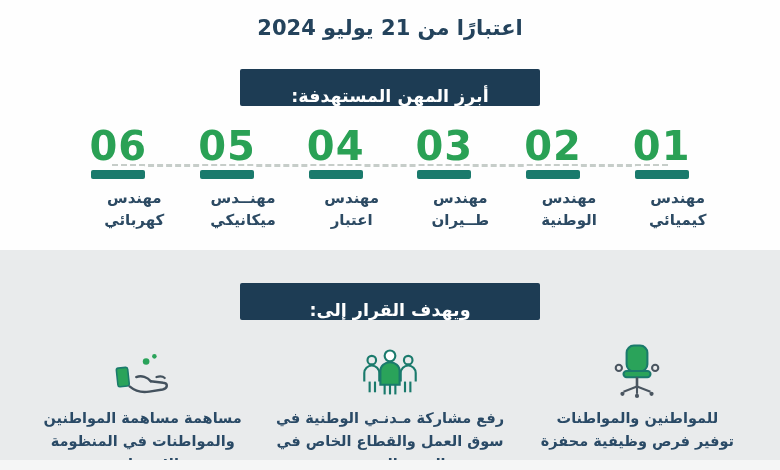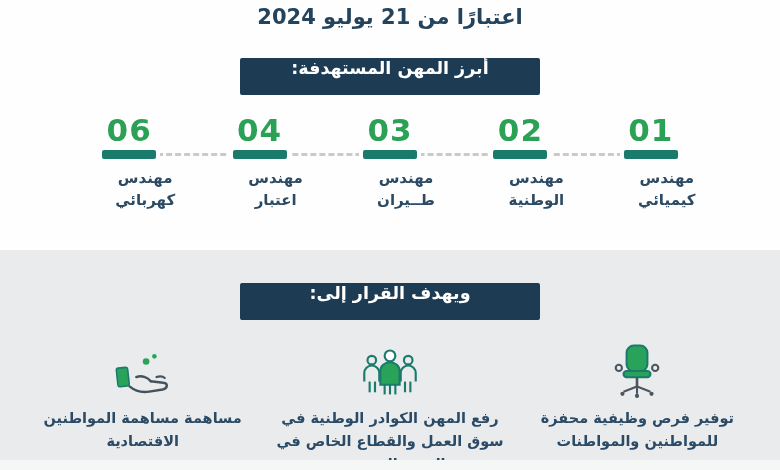--- a/index.html
+++ b/index.html
@@ -2,31 +2,31 @@
 <html lang="ar"><head>
 <meta charset="utf-8">
 <style>
   html,body{margin:0;padding:0;}
   body{width:780px;height:470px;overflow:hidden;background:#ffffff;
        font-family:"DejaVu Sans", sans-serif;}
   .canvas{position:relative;width:780px;height:470px;background:#fefefe;direction:rtl;}
 
   
   .top-section{position:relative;height:250px;background:#fefefe;}
-  .date{padding-top:5px;text-align:center;font-size:21px;font-weight:bold;color:#24435c;}
+  .date{padding-top:16px;text-align:center;font-size:21px;font-weight:bold;color:#24435c;}
   .banner{width:300px;height:37px;margin:0 auto;background:#1d3c54;color:#ffffff;
-          font-size:17.5px;font-weight:bold;display:flex;align-items:flex-start;
+          font-size:17.5px;font-weight:bold;display:flex;align-items:flex-end;
           justify-content:center;border-radius:2px;}
   .banner-1{margin-top:29px;}
 
   .timeline{position:relative;width:652px;margin:20px auto 0;display:flex;}
   .dash-line{position:absolute;right:48px;left:48px;top:38px;
              border-top:3px dashed #c6cdc9;}
   .t-item{flex:1;display:flex;flex-direction:column;align-items:center;position:relative;}
-  .t-num{font-size:31px;font-weight:bold;color:#2aa155;line-height:1;letter-spacing:1px;}
+  .t-num{font-size:40px;font-weight:bold;color:#2aa155;line-height:1;letter-spacing:1px;}
   .t-bar{width:54px;height:9px;background:#1a7a6c;border-radius:2px;margin-top:4px;
          position:relative;z-index:1;box-shadow:0 0 0 4px #fefefe;}
   .t-label{margin-top:9px;text-align:center;font-size:15px;font-weight:bold;
            color:#2c4a63;line-height:1.45;margin-left:32px;}
 
   
   .goals-section{position:absolute;top:250px;left:0;right:0;bottom:0;background:#e9ebec;}
   .banner-2{margin-top:33px;}
   .goals-row{display:flex;width:742px;margin:20px auto 0;}
   .g-item{flex:1;display:flex;flex-direction:column;align-items:center;}
@@ -80,20 +80,28 @@
 
       <div class="t-item">
         <div class="t-num">04</div>
         <div class="t-bar"></div>
         <div class="t-label">
           <div>مهندس</div>
           <div>اعتبار</div>
         </div>
       </div>
 
+      <div class="t-item">
+        <div class="t-num">05</div>
+        <div class="t-bar"></div>
+        <div class="t-label">
+          <div>مهنــدس</div>
+          <div>ميكانيكي</div>
+        </div>
+      </div>
 
       <div class="t-item">
         <div class="t-num">06</div>
         <div class="t-bar"></div>
         <div class="t-label">
           <div>مهندس</div>
           <div>كهربائي</div>
         </div>
       </div>
     </div>
@@ -117,22 +125,22 @@
             <line x1="24" y1="32" x2="24" y2="41" stroke="#4a5560" stroke-width="2.5"></line>
             <line x1="24" y1="41" x2="11" y2="46" stroke="#4a5560" stroke-width="2"></line>
             <line x1="24" y1="41" x2="37" y2="46" stroke="#4a5560" stroke-width="2"></line>
             <line x1="24" y1="41" x2="24" y2="48" stroke="#4a5560" stroke-width="2"></line>
             <circle cx="10" cy="48" r="2" fill="#4a5560"></circle>
             <circle cx="38" cy="48" r="2" fill="#4a5560"></circle>
             <circle cx="24" cy="50" r="2" fill="#4a5560"></circle>
           </svg>
         </div>
         <div class="g-text">
+          <div>للمواطنين والمواطنات</div>
           <div>توفير فرص وظيفية محفزة</div>
-          <div>للمواطنين والمواطنات</div>
           <div></div>
         </div>
       </div>
 
       <div class="g-item">
         <div class="g-icon">
           <svg width="60" height="50" viewBox="0 0 56 46" aria-hidden="true">
             <circle cx="11" cy="11" r="4" fill="none" stroke="#1a7a6c" stroke-width="2"></circle>
             <path d="M4 31 v-8 a7 7 0 0 1 14 0 v8" fill="none" stroke="#1a7a6c" stroke-width="2"></path>
             <circle cx="45" cy="11" r="4" fill="none" stroke="#1a7a6c" stroke-width="2"></circle>
@@ -142,39 +150,40 @@
             <line x1="23" y1="34" x2="23" y2="43" stroke="#1a7a6c" stroke-width="2"></line>
             <line x1="28" y1="34" x2="28" y2="43" stroke="#1a7a6c" stroke-width="2"></line>
             <line x1="33" y1="34" x2="33" y2="43" stroke="#1a7a6c" stroke-width="2"></line>
             <line x1="9" y1="31" x2="9" y2="41" stroke="#1a7a6c" stroke-width="2"></line>
             <line x1="14" y1="31" x2="14" y2="41" stroke="#1a7a6c" stroke-width="2"></line>
             <line x1="42" y1="31" x2="42" y2="41" stroke="#1a7a6c" stroke-width="2"></line>
             <line x1="47" y1="31" x2="47" y2="41" stroke="#1a7a6c" stroke-width="2"></line>
           </svg>
         </div>
         <div class="g-text">
-          <div>رفع المهن الكوادر الوطنية في</div>
+          <div>رفع مشاركة مـدنـي الوطنية في</div>
           <div>سوق العمل والقطاع الخاص في</div>
           <div>المهن الهندسية</div>
         </div>
       </div>
 
       <div class="g-item">
         <div class="g-icon">
           <svg width="58" height="46" viewBox="0 0 56 44" aria-hidden="true">
             <circle cx="31" cy="9" r="3.2" fill="#2aa35a"></circle>
             <circle cx="39" cy="4" r="2.2" fill="#2aa35a"></circle>
             <rect x="3" y="15" width="11" height="18" rx="2" fill="#2aa35a" stroke="#1a7a6c" stroke-width="1.5" transform="rotate(-6 8 24)"></rect>
             <path d="M15 33 c6 5 13 6 19 5 l13 -2 c5 -1 5.5 -6 .5 -6.5 l-12 -1.5" fill="none" stroke="#44525e" stroke-width="2.3" stroke-linecap="round"></path>
             <path d="M35.5 28 c-3 -4 -9 -6 -14 -4" fill="none" stroke="#44525e" stroke-width="2.3" stroke-linecap="round"></path>
             <path d="M41 24 c3 -1 6 -1 8 1" fill="none" stroke="#44525e" stroke-width="2" stroke-linecap="round"></path>
           </svg>
         </div>
         <div class="g-text">
           <div>مساهمة مساهمة المواطنين</div>
+          <div>والمواطنات في المنظومة</div>
           <div>الاقتصادية</div>
         </div>
       </div>
 
     </div>
 
     <div class="bottom-strip"></div>
   </div>
 </div>
 

